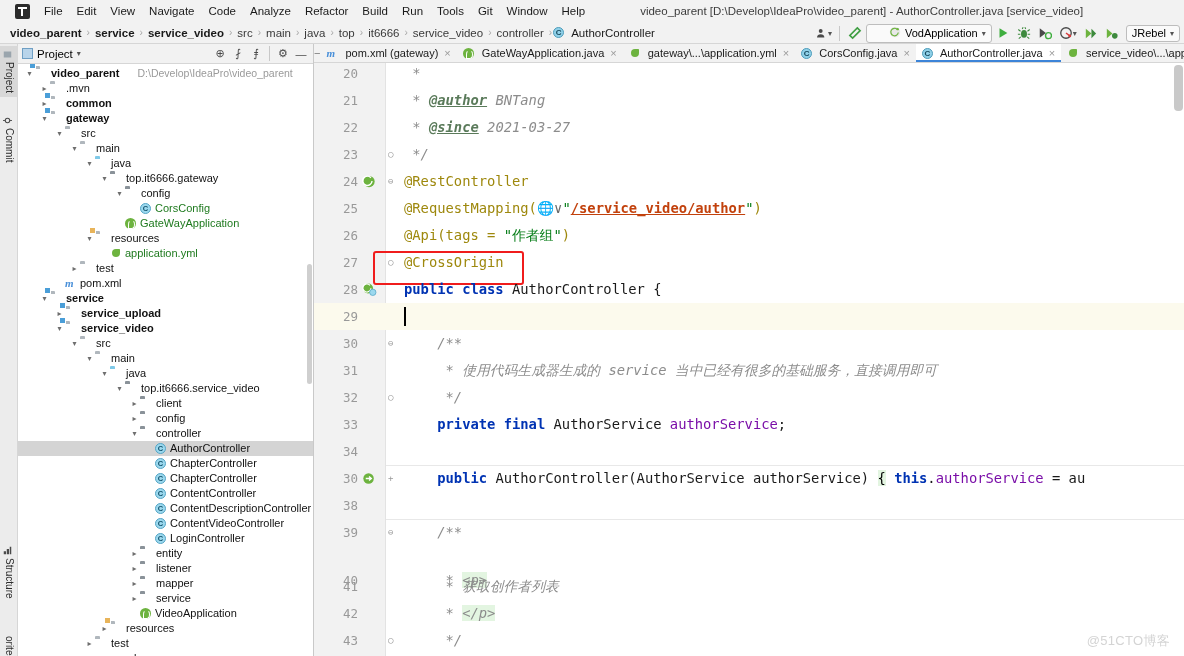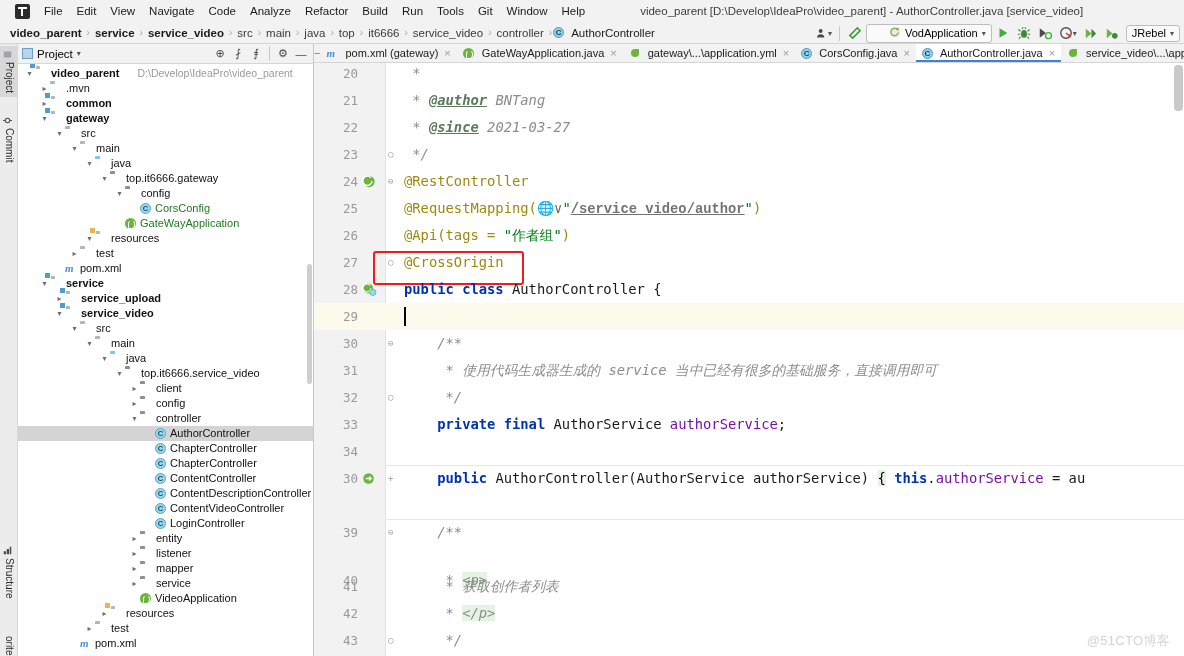--- a/index.html
+++ b/index.html
@@ -176,21 +176,21 @@
     position:absolute;left:90px;line-height:27px;white-space:pre;
     font-family:"DejaVu Sans Mono","Liberation Mono",monospace;font-size:13.8px;
   }
   .kw{color:#0033b3;font-weight:bold;}
   .ann{color:#9e880d;}
   .str{color:#067d17;}
   .cm{color:#8c8c8c;font-style:italic;}
   .cmtag{color:#5a7a5a;font-style:italic;text-decoration:underline;font-weight:bold;}
   .fld{color:#7a0ea8;}
   .pl{color:#1a1a1a;}
-  .ulk{color:#737373;text-decoration:underline;font-weight:bold;font-family:Liberation Mono, monospace;}
+  .ulk{color:#c2410c;text-decoration:underline;font-weight:bold;}
   .hlg{background:#e3f5e1;}
   .cursor{
     position:absolute;width:1.5px;height:19px;background:#000;top:4px;
   }
   .sep-line{position:absolute;left:72px;right:0;height:1px;background:#e8e8e8;}
 
   .redbox{
     position:absolute;border:2.5px solid #f01c1c;border-radius:3px;
     pointer-events:none;
   }
@@ -452,20 +452,25 @@
         <div class="row" style="padding-left: 96px;">
           <span class="arrow"></span>
           <span class="springicon"></span>
           <span class="lbl g">GateWayApplication</span>
         </div>
         <div class="row" style="padding-left: 66px;">
           <span class="arrow">▾</span>
           <span class="ficon"><span class="fo res"></span></span>
           <span class="lbl">resources</span>
         </div>
+        <div class="row" style="padding-left: 81px;">
+          <span class="arrow"></span>
+          <span class="ymlicon"></span>
+          <span class="lbl g">application.yml</span>
+        </div>
         <div class="row" style="padding-left: 51px;">
           <span class="arrow">▸</span>
           <span class="ficon"><span class="fo"></span></span>
           <span class="lbl">test</span>
         </div>
         <div class="row" style="padding-left: 36px;">
           <span class="arrow"></span>
           <span class="mavenicon">m</span>
           <span class="lbl">pom.xml</span>
         </div>
@@ -715,20 +720,24 @@
         <div class="cline" style="top: 402px;">
           <span class="lnum">30</span>
           <span class="gmark"><svg width="15" height="15" viewBox="0 0 16 16">
               <circle cx="7" cy="8" r="5.6" fill="#6db33f"></circle>
               <path d="M4 8 h5 M7.5 5.8 L10 8 L7.5 10.2" fill="none" stroke="#fff" stroke-width="1.4"></path>
             </svg></span>
           <span class="fold">+</span>
           <span class="ctext"><span class="pl">    </span><span class="kw">public </span><span class="pl">AuthorController(AuthorService authorService) </span><span class="hlg">{</span><span class="pl"> </span><span class="kw">this</span><span class="pl">.</span><span class="fld">authorService</span><span class="pl"> = au</span></span>
         </div>
         <div class="sep-line" style="top: 402px;"></div>
+        <div class="cline" style="top: 429px;">
+          <span class="lnum">38</span>
+          <span class="ctext"></span>
+        </div>
         <div class="sep-line" style="top: 456px;"></div>
         <div class="cline" style="top: 456px;">
           <span class="lnum">39</span>
           <span class="fold">⊖</span>
           <span class="ctext"><span class="cm">    /**</span></span>
         </div>
         <div class="cline" style="top: 504px;">
           <span class="lnum">40</span>
           <span class="ctext"><span class="cm">     * </span><span class="cm hlg">&lt;p&gt;</span></span>
         </div>

